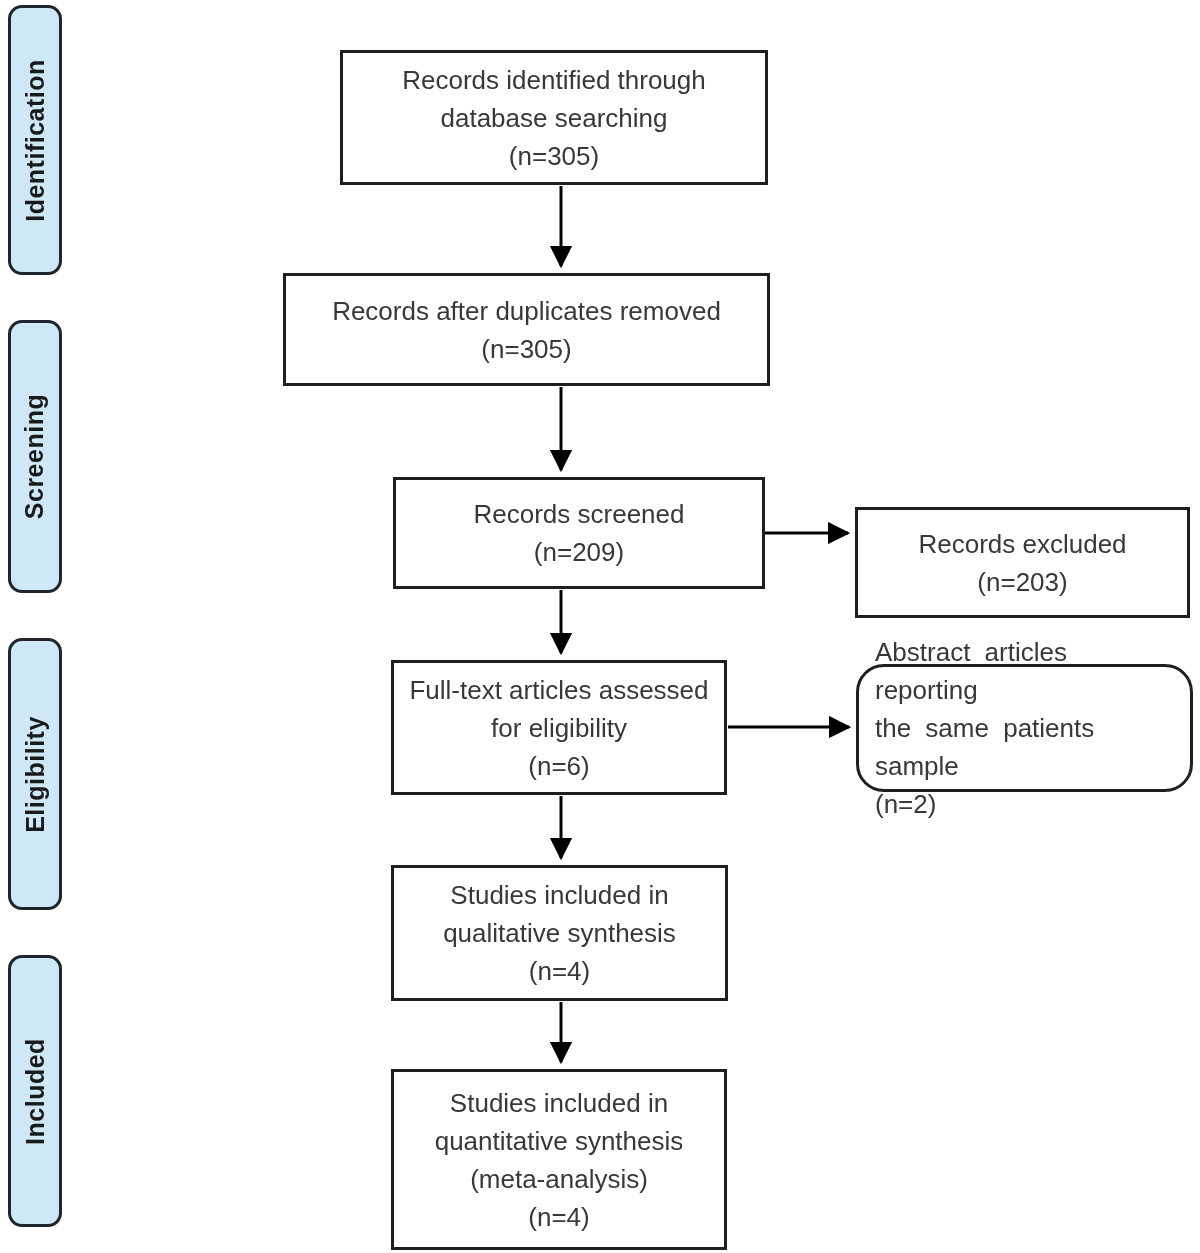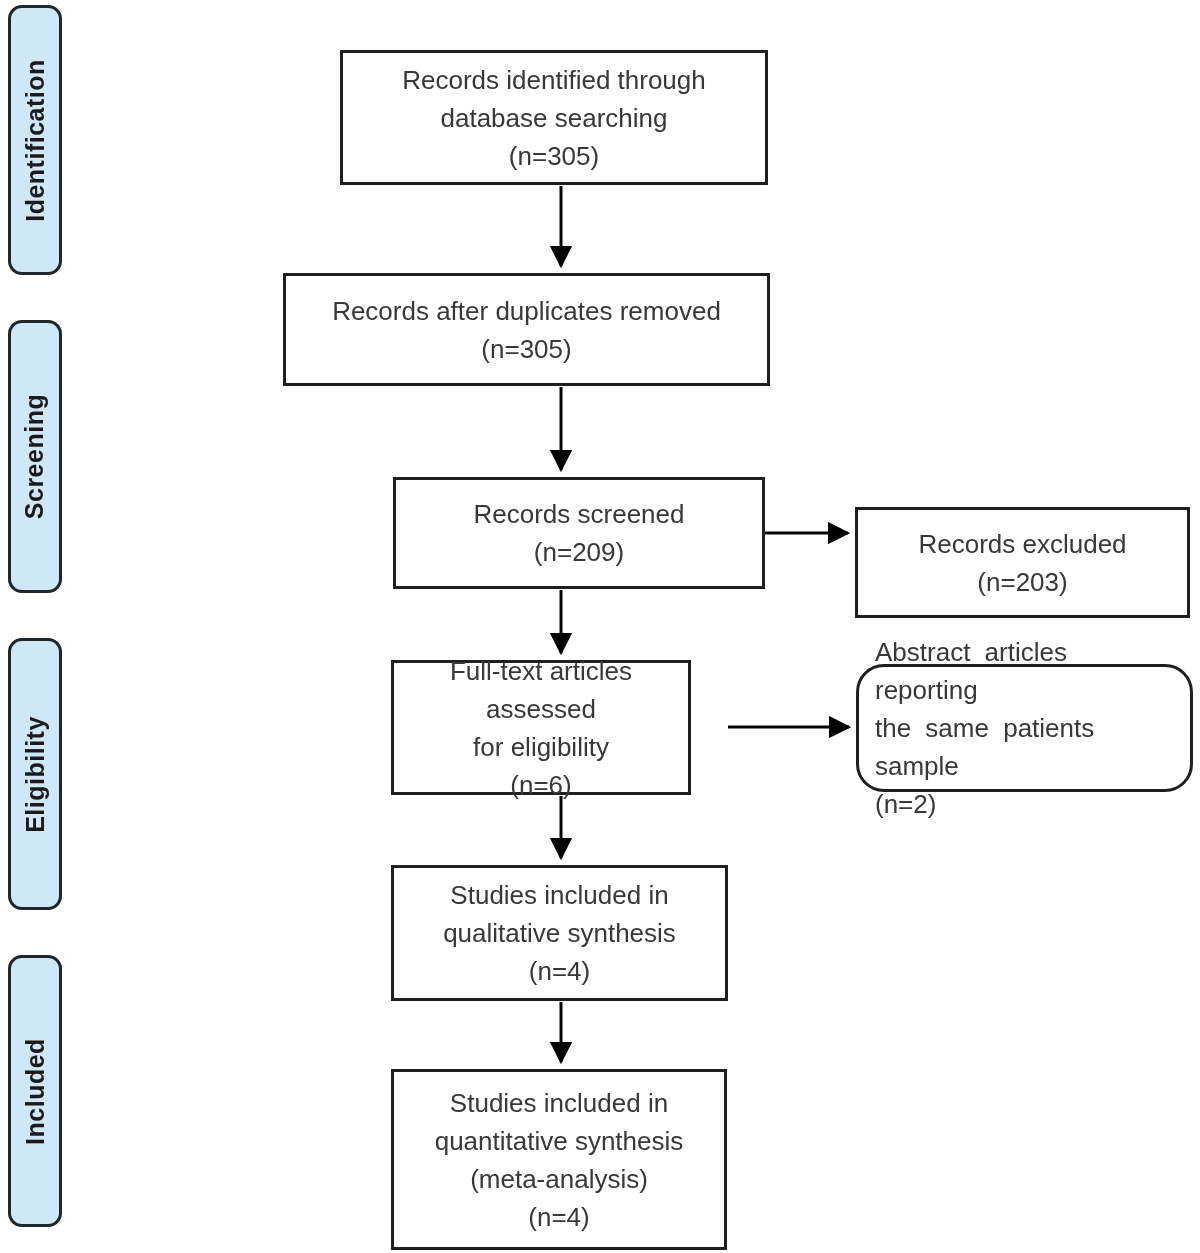--- a/index.html
+++ b/index.html
@@ -62,21 +62,21 @@
     white-space: pre-line;
     text-align: center;
     font-size: 26px;
     line-height: 38px;
     color: #383838;
   }
   #box-identified   { left: 340px; top: 50px;   width: 428px; height: 135px; }
   #box-duplicates   { left: 283px; top: 273px;  width: 487px; height: 113px; }
   #box-screened     { left: 393px; top: 477px;  width: 372px; height: 112px; }
   #box-excluded     { left: 855px; top: 477px;  width: 335px; height: 111px; margin-top: 30px; }
-  #box-fulltext     { left: 391px; top: 660px;  width: 300px; height: 135px; }
+  #box-fulltext     { left: 391px; top: 660px;  width: 336px; height: 135px; }
   #box-abstract     { left: 856px; top: 664px;  width: 337px; height: 128px; }
   #box-qualitative  { left: 391px; top: 865px;  width: 337px; height: 136px; }
   #box-quantitative { left: 391px; top: 1069px; width: 336px; height: 181px; }
 
   #box-abstract { justify-content: flex-start; border-radius: 28px; }
   #box-abstract .box-text {
     text-align: left;
     padding-left: 16px;
     padding-right: 8px;
     word-spacing: 7px;

